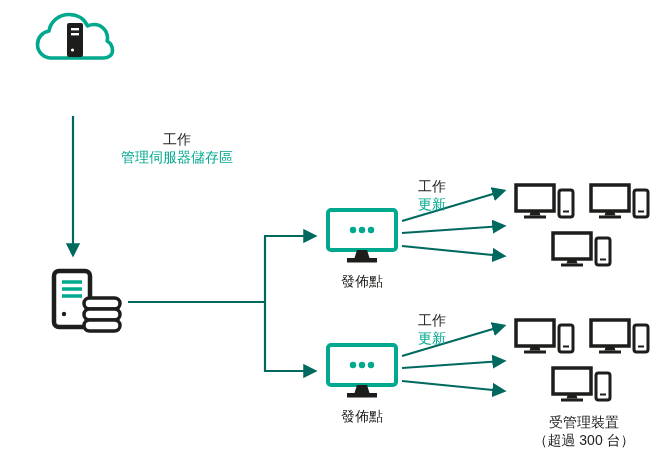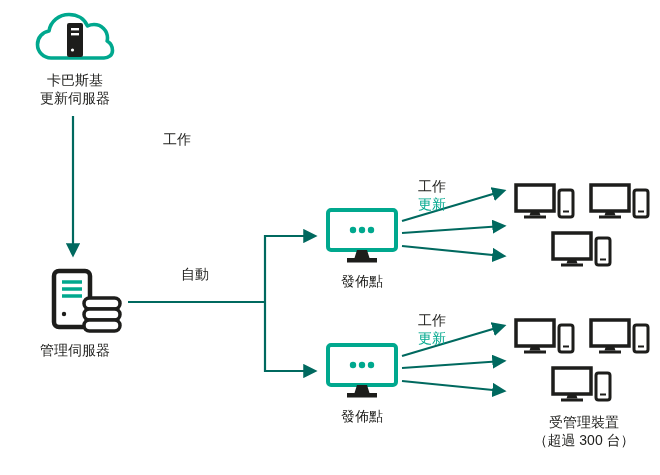--- a/index.html
+++ b/index.html
@@ -56,47 +56,40 @@
 
   <div class="node" style="left:34px;top:6px">
     <svg width="82" height="62" viewBox="0 0 82 62">
       <path class="no-fill stroke-teal" stroke-width="3.6" stroke-linejoin="round" stroke-linecap="round" d="M17 52 C9.5 52 3.5 46 3.5 38.5 C3.5 31.5 8.5 26 15 25 C16.5 15.5 25 8.5 35 8.5 C43.5 8.5 50.5 13 53.5 20 C55.5 19 57.5 18.5 60 18.5 C67.5 18.5 73.5 24.5 73.5 32 C73.5 33 73.4 34 73.1 35 C76.5 37 78.5 40.5 78.5 44.5 C78.5 49 74.8 52 70 52 Z"></path>
       <rect class="fill-ink" x="33" y="17" width="16" height="34" rx="2"></rect>
       <rect class="fill-white" x="37" y="22" width="8" height="2.4"></rect>
       <rect class="fill-white" x="37" y="27" width="8" height="2.4"></rect>
       <circle class="fill-white" cx="38.5" cy="44" r="1.6"></circle>
     </svg>
   </div>
-  <div class="label" style="left:15px;top:71px;width:120px">
-    <div>卡巴斯基</div>
-    <div>更新伺服器</div>
-  </div>
 
   <div class="label" style="left:94px;top:130px;width:166px">
     <div>工作</div>
+    <div class="teal-text">管理伺服器儲存區</div>
   </div>
 
   <div class="node" style="left:40px;top:268px">
     <svg width="86" height="66" viewBox="0 0 86 66">
       <rect class="fill-white stroke-ink" stroke-width="4.5" x="14" y="3" width="36" height="56" rx="5"></rect>
       <line class="stroke-teal" stroke-width="3.5" x1="22" y1="14" x2="42" y2="14"></line>
       <line class="stroke-teal" stroke-width="3.5" x1="22" y1="21" x2="42" y2="21"></line>
       <line class="stroke-teal" stroke-width="3.5" x1="22" y1="28" x2="42" y2="28"></line>
       <circle class="fill-ink" cx="24" cy="46" r="2.2"></circle>
       <rect class="fill-white stroke-ink" stroke-width="3.5" x="44" y="30" width="36" height="11" rx="5.5"></rect>
       <rect class="fill-white stroke-ink" stroke-width="3.5" x="44" y="41" width="36" height="11" rx="5.5"></rect>
       <rect class="fill-white stroke-ink" stroke-width="3.5" x="44" y="52" width="36" height="11" rx="5.5"></rect>
     </svg>
   </div>
-  <div class="label" style="left:15px;top:341px;width:120px">
-    <div>管理伺服器</div>
-  </div>
 
   <div class="label" style="left:160px;top:265px;width:70px">
-    <div>自動</div>
   </div>
 
   <div class="node" style="left:326px;top:208px">
     <svg width="72" height="58" viewBox="0 0 72 58">
       <rect class="fill-white stroke-teal" stroke-width="4" x="2" y="2" width="68" height="40" rx="3"></rect>
       <circle class="fill-teal" cx="27" cy="22" r="3.2"></circle>
       <circle class="fill-teal" cx="36" cy="22" r="3.2"></circle>
       <circle class="fill-teal" cx="45" cy="22" r="3.2"></circle>
       <path class="fill-ink" d="M31 42 h10 l2.5 8 h-15 z"></path>
       <rect class="fill-ink" x="21" y="50" width="30" height="4.5"></rect>

